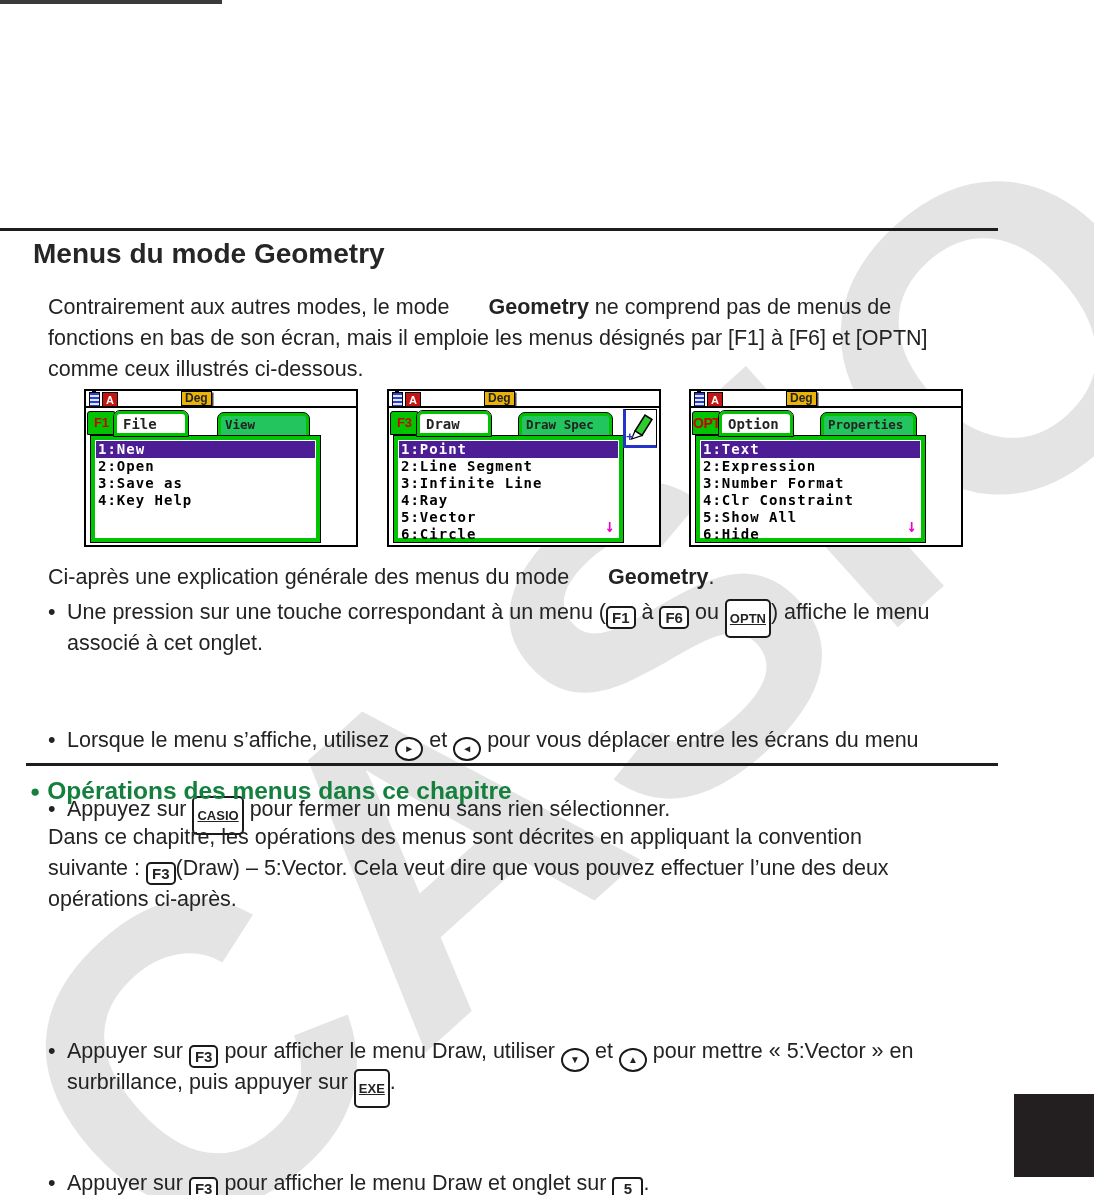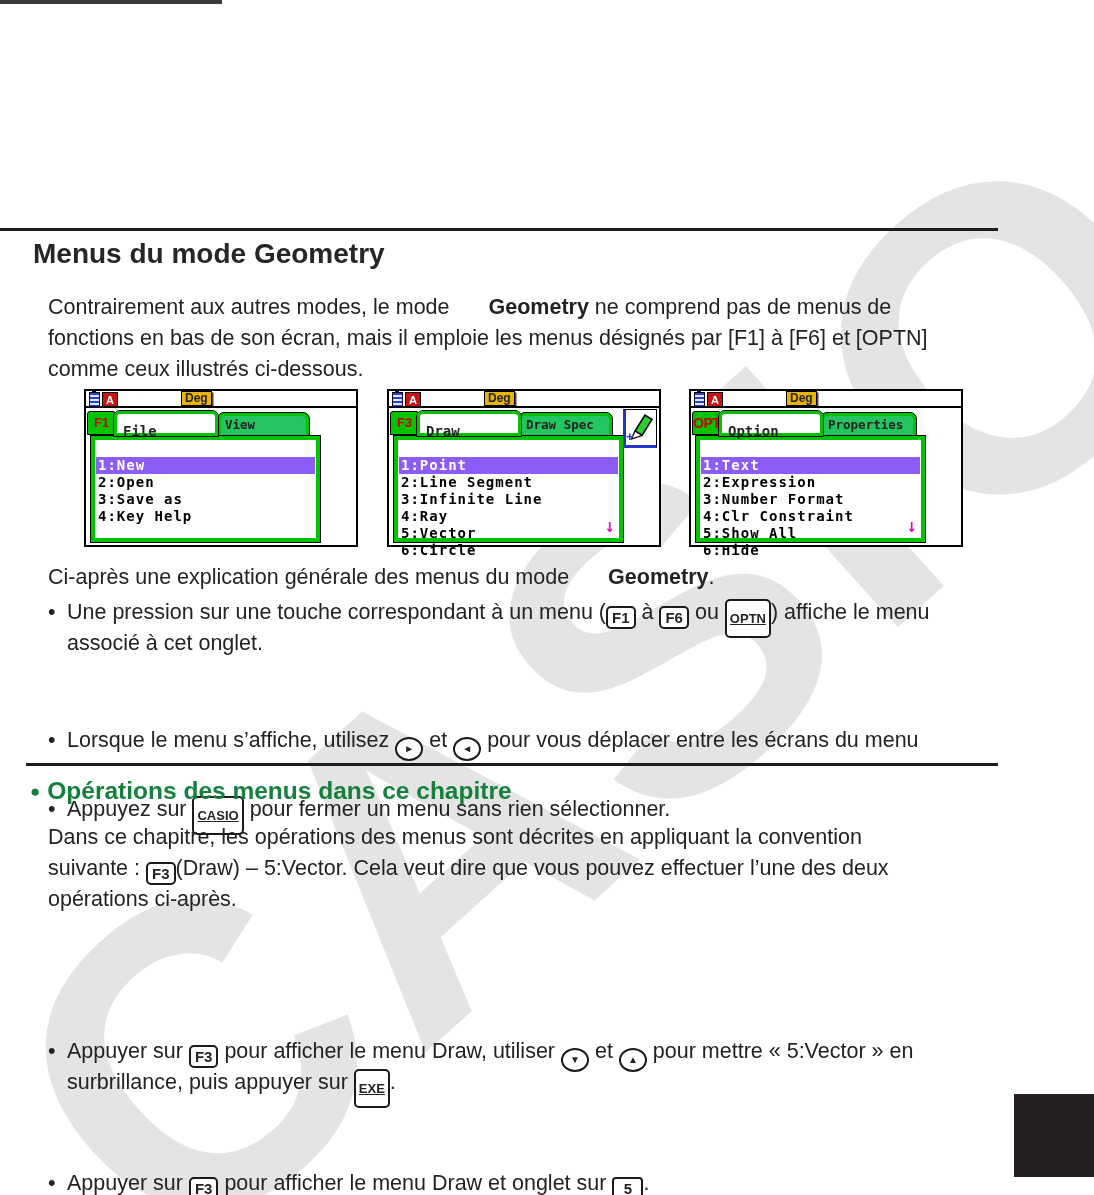--- a/index.html
+++ b/index.html
@@ -45,34 +45,34 @@
         background:repeating-linear-gradient(180deg,#2b3fd4 0 2.5px,#dce6ff 2.5px 4px);}
   .batt:after{content:"";position:absolute;left:2px;top:-3px;width:4px;height:2px;background:#000;}
   .abox{position:absolute;left:16px;top:1px;width:14px;height:14px;background:#c51414;border:1px solid #000;
         color:#fff;font-weight:bold;font-size:11px;line-height:14px;text-align:center;}
   .degbox{position:absolute;left:95px;top:0;border:1px solid #000;box-shadow:1.5px 1.5px 0 #444;
         font-weight:bold;font-size:12px;line-height:13px;padding:0 3px;background:#eab308;}
   .fkeytab{position:absolute;left:1px;top:20px;width:29px;height:24px;background:#00c400;
         border:1px solid #000;border-radius:3px 3px 0 0;color:#cc0000;font-weight:bold;
         font-size:13px;line-height:22px;text-align:center;z-index:1;box-sizing:border-box;}
   .fkeytab.sm{font-size:14px;letter-spacing:-0.5px;}
-  .tab-a{position:absolute;left:27px;top:19px;width:106px;height:27px;background:#fff;
+  .tab-a{position:absolute;left:27px;top:19px;width:76px;height:27px;background:#fff;
         border:1px solid #000;box-shadow:inset 0 0 0 3px #00c400;border-radius:7px 7px 0 0;
         z-index:3;font-family:"DejaVu Sans Mono",monospace;font-weight:bold;font-size:14px;
-        padding:12px 0 0 9px;box-sizing:border-box;}
+        padding:5px 0 0 9px;box-sizing:border-box;}
   .tab-i{position:absolute;left:129px;top:21px;width:95px;height:41px;background:#22c55e;
         border:1px solid #000;box-shadow:inset 0 0 0 3px #00c400;border-radius:7px 7px 0 0;
         z-index:1;font-family:"DejaVu Sans Mono",monospace;font-weight:bold;font-size:12.5px;
         padding:4px 0 0 7px;box-sizing:border-box;white-space:nowrap;}
   .panel{position:absolute;left:4px;top:44px;width:231px;height:108px;background:#fff;
         border:1px solid #000;box-shadow:inset 0 0 0 4px #00c400;z-index:2;box-sizing:border-box;}
   .panel-in{position:absolute;left:5px;top:5px;right:5px;bottom:5px;
         font-family:"DejaVu Sans Mono",monospace;font-weight:bold;font-size:14px;letter-spacing:1px;}
   .mrow{height:17px;line-height:17px;white-space:pre;padding-left:2px;color:#000;}
-  .mrow.sel{background:#8b5cf6;color:#fff;margin-top:16px;}
+  .mrow.sel{background:#4c1d95;color:#fff;}
   .more{position:absolute;right:3px;bottom:0;color:#ee00cc;font-weight:bold;font-size:15px;
         transform:scaleY(1.25);transform-origin:bottom;}
   .pencilbox{position:absolute;right:2px;top:18px;width:34px;height:39px;background:#fff;
         border:1px solid #000;border-left:3px solid #2433c8;border-bottom:3px solid #2433c8;
         z-index:4;box-sizing:border-box;}
 </style>
 </head>
 <body>
 
 <div class="watermark">CASIO</div>

